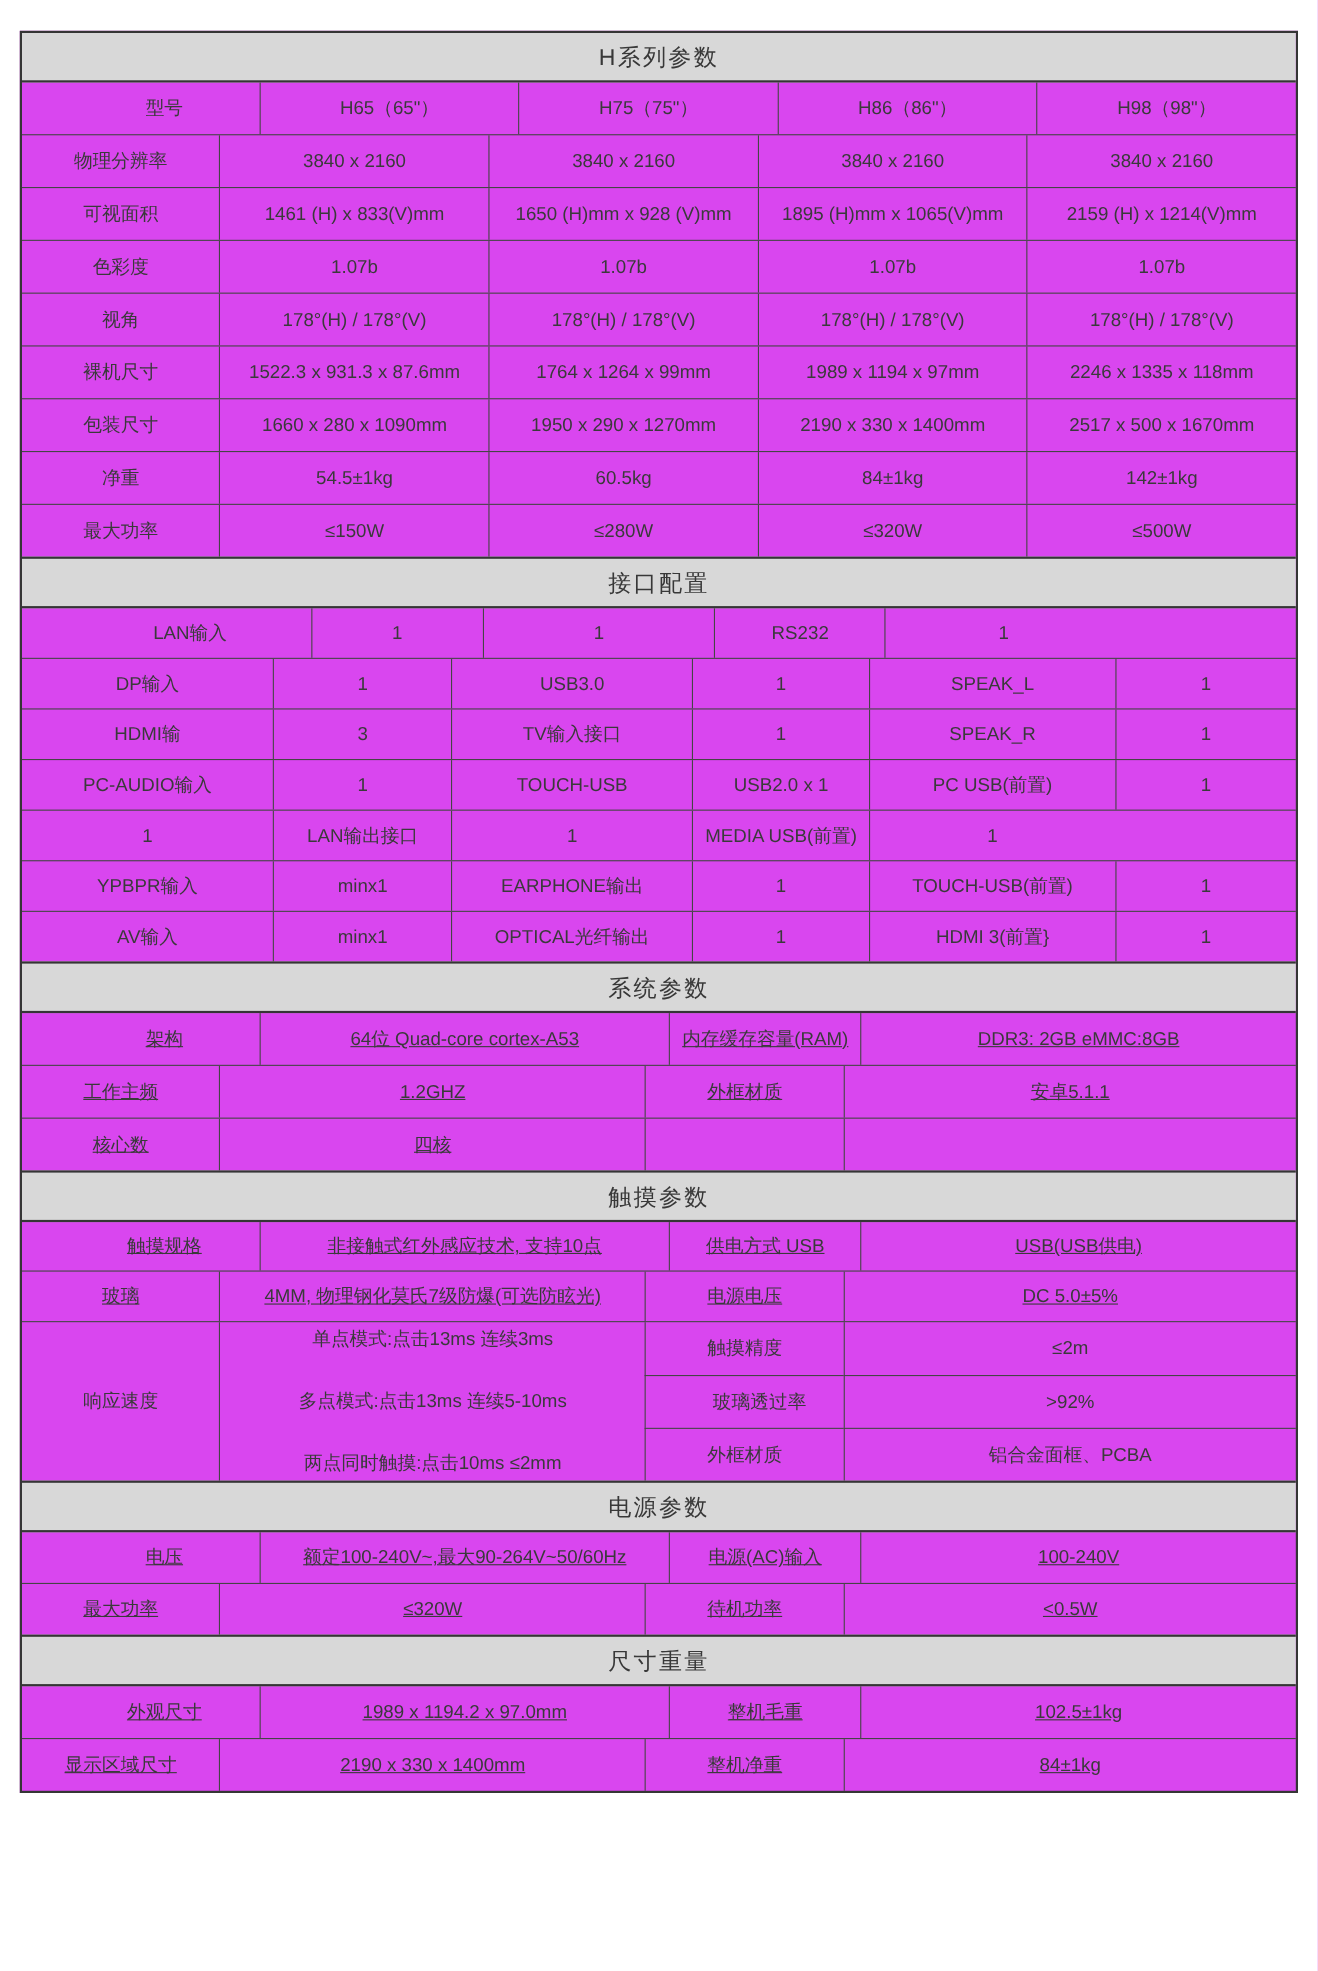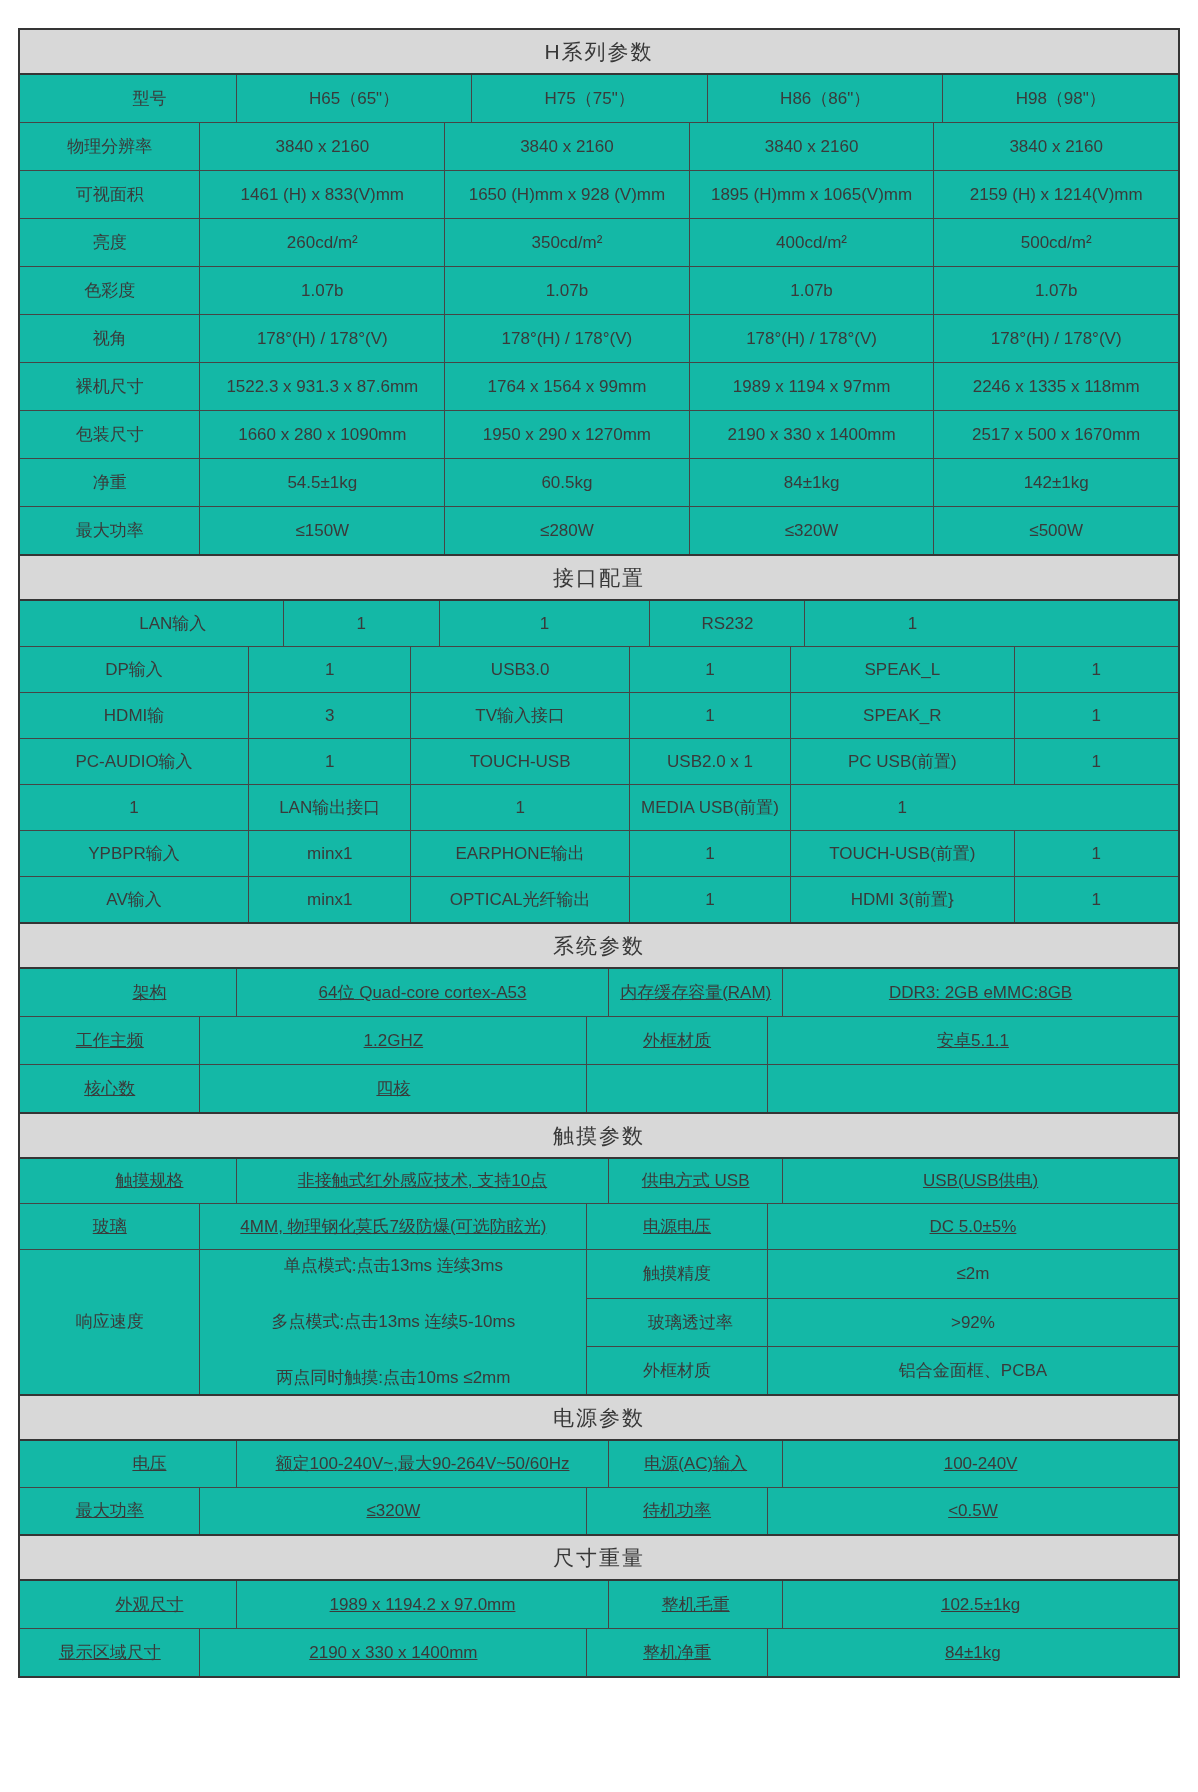--- a/index.html
+++ b/index.html
@@ -5,21 +5,21 @@
   html,body { margin:0; padding:0; }
   body {
     width:1198px; height:1792px; background:#ffffff;
     font-family:"Liberation Sans","DejaVu Sans",sans-serif;
     color:#3a3a3a;
     -webkit-font-smoothing:antialiased;
   }
   .sheet {
     margin:28px 18px 0 18px;
     border:2px solid #353535;
-    background:#14b8a6;
+    background:#d946ef;
   }
   .sechead {
     background:#d8d8d8;
     border-top:2px solid #353535;
     border-bottom:2px solid #353535;
     height:43px;
     display:flex; align-items:center; justify-content:center;
     font-size:21px; letter-spacing:2px; color:#383838;
   }
   .sheet > .sechead:first-child { border-top:0; }
@@ -72,44 +72,37 @@
     <div class="cell">3840 x 2160</div>
   </div>
   <div class="row g5 r1">
     <div class="cell">可视面积</div>
     <div class="cell">1461 (H) x 833(V)mm</div>
     <div class="cell">1650 (H)mm x 928 (V)mm</div>
     <div class="cell">1895 (H)mm x 1065(V)mm</div>
     <div class="cell">2159 (H) x 1214(V)mm</div>
   </div>
   <div class="row g5 r1">
-    <div class="cell">亮度</div>
-    <div class="cell">260cd/m²</div>
-    <div class="cell">350cd/m²</div>
-    <div class="cell">400cd/m²</div>
-    <div class="cell">500cd/m²</div>
-  </div>
-  <div class="row g5 r1">
     <div class="cell">色彩度</div>
     <div class="cell">1.07b</div>
     <div class="cell">1.07b</div>
     <div class="cell">1.07b</div>
     <div class="cell">1.07b</div>
   </div>
   <div class="row g5 r1">
     <div class="cell">视角</div>
     <div class="cell">178°(H) / 178°(V)</div>
     <div class="cell">178°(H) / 178°(V)</div>
     <div class="cell">178°(H) / 178°(V)</div>
     <div class="cell">178°(H) / 178°(V)</div>
   </div>
   <div class="row g5 r1">
     <div class="cell">裸机尺寸</div>
     <div class="cell">1522.3 x 931.3 x 87.6mm</div>
-    <div class="cell">1764 x 1564 x 99mm</div>
+    <div class="cell">1764 x 1264 x 99mm</div>
     <div class="cell">1989 x 1194 x 97mm</div>
     <div class="cell">2246 x 1335 x 118mm</div>
   </div>
   <div class="row g5 r1">
     <div class="cell">包装尺寸</div>
     <div class="cell">1660 x 280 x 1090mm</div>
     <div class="cell">1950 x 290 x 1270mm</div>
     <div class="cell">2190 x 330 x 1400mm</div>
     <div class="cell">2517 x 500 x 1670mm</div>
   </div>

